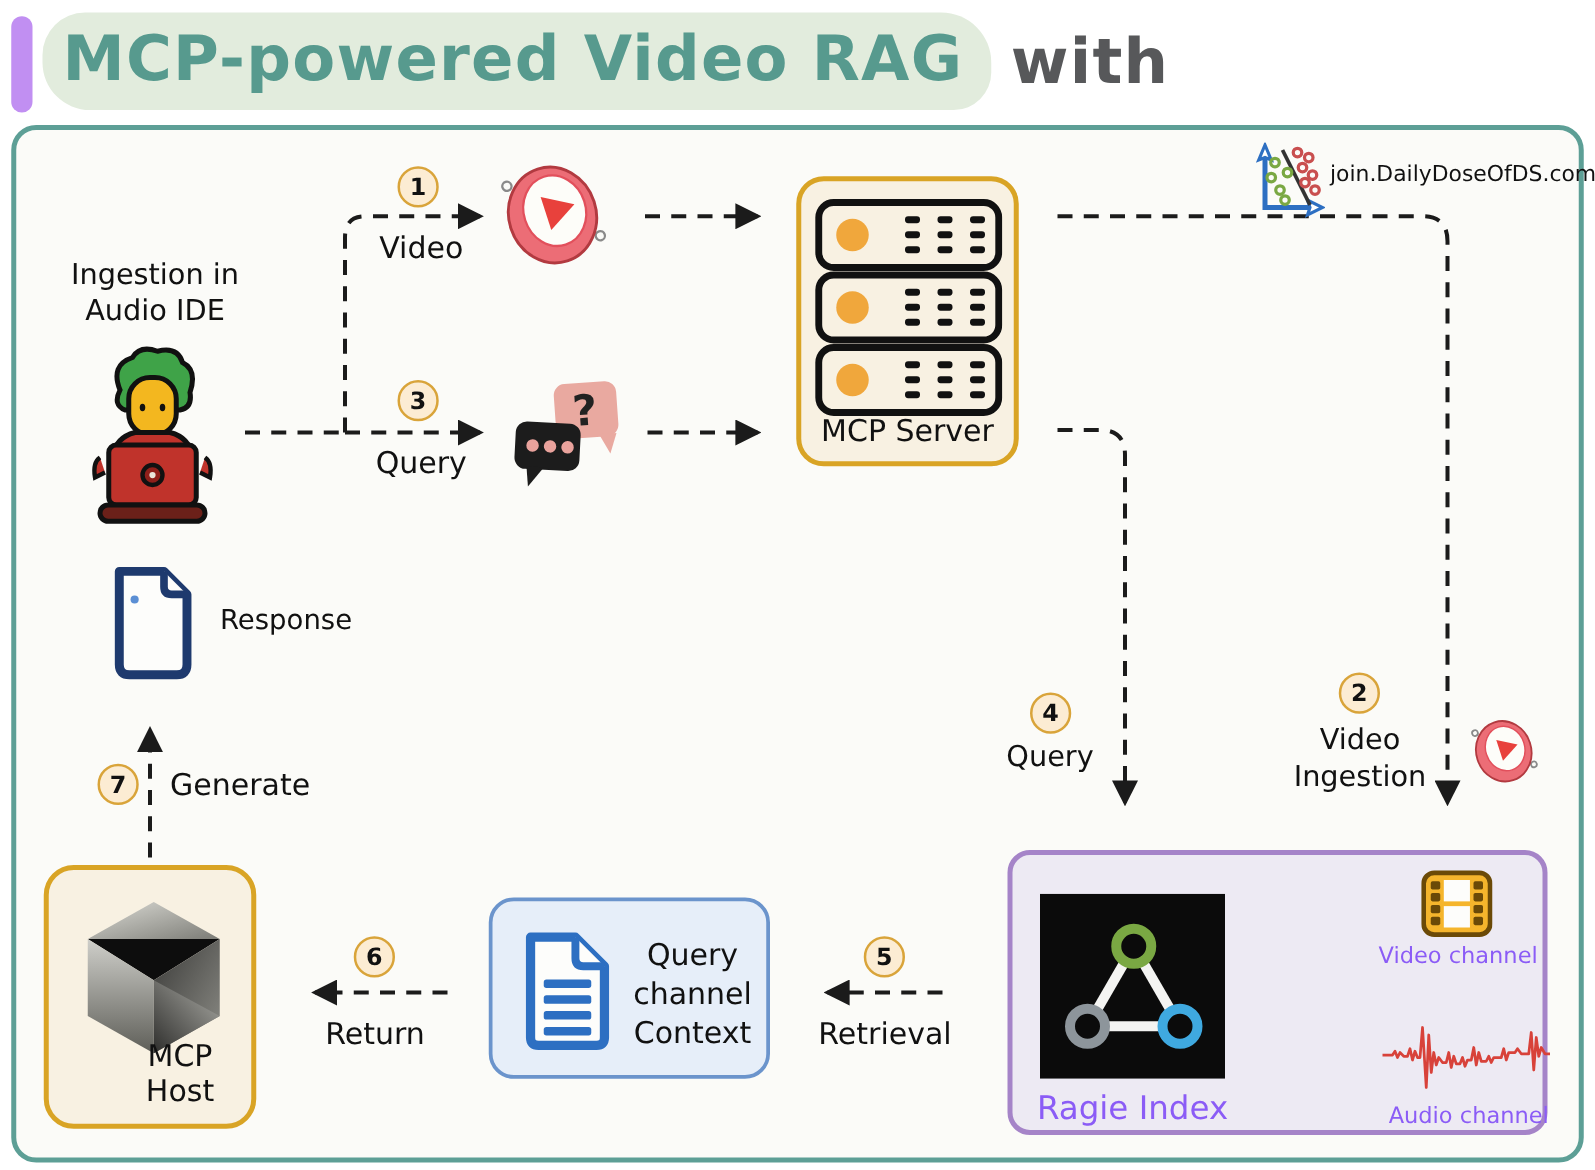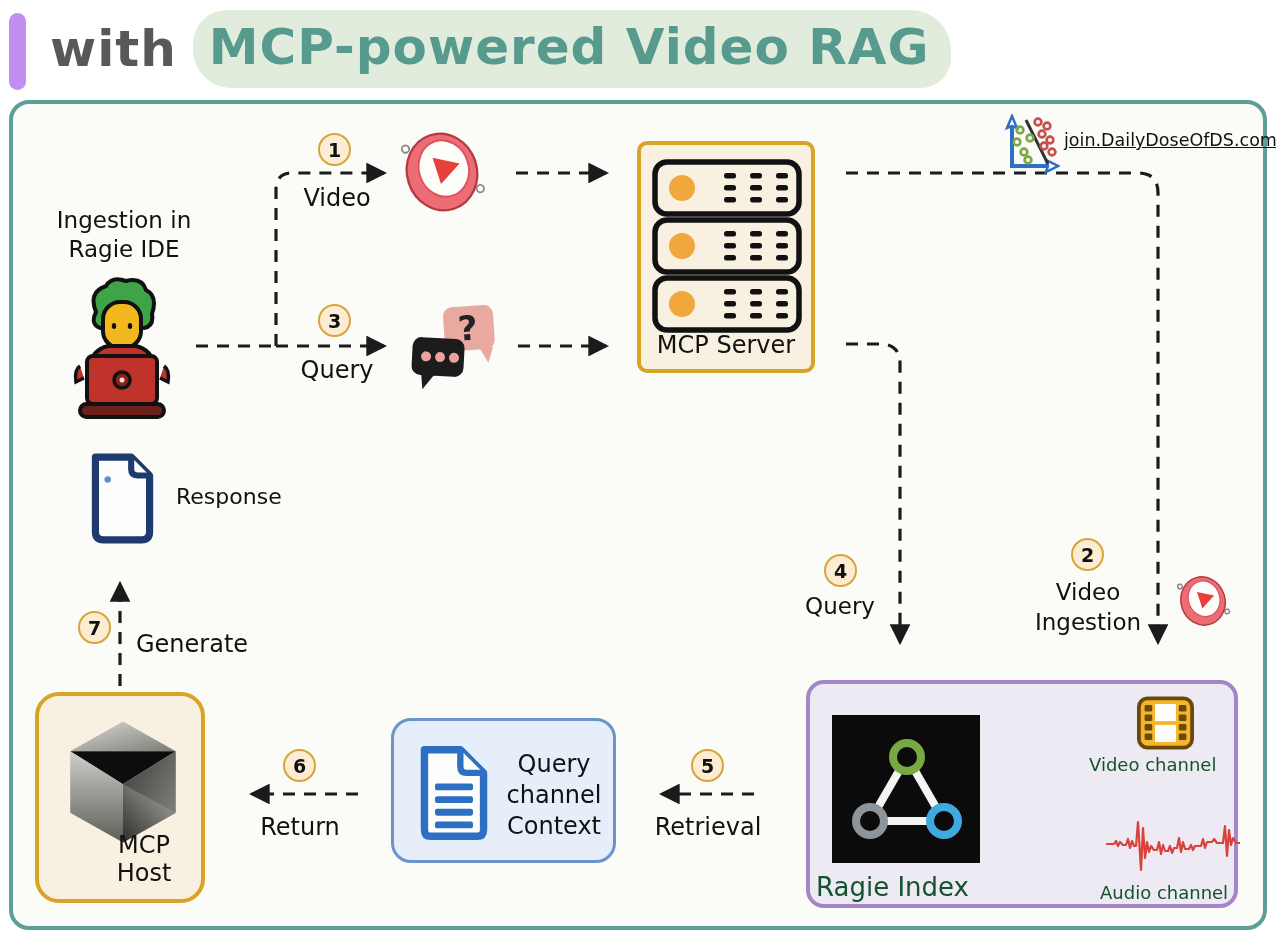--- a/index.html
+++ b/index.html
@@ -16,36 +16,36 @@
   .frame{position:absolute;left:9px;top:100px;width:1258px;height:830px;box-sizing:border-box;
          border:4px solid #5d9f96;border-radius:20px;background:#fbfbf8;}
   .connectors{position:absolute;left:0;top:0;width:1276px;height:936px;pointer-events:none;}
   
   .abs{position:absolute;}
   .badge{position:absolute;width:33px;height:33px;border-radius:50%;background:#fcecd3;
          border:2.5px solid #d9a43a;box-sizing:border-box;display:flex;align-items:center;justify-content:center;
          font-size:19px;font-weight:bold;color:#111;z-index:5;}
   .lbl{position:absolute;font-size:24px;font-weight:500;color:#111;text-align:center;line-height:1.25;}
   .node-box{position:absolute;box-sizing:border-box;}
-  .gold-box{border:4px solid #d9a425;border-radius:10px;background:#f8f1e2;}
+  .gold-box{border:4px solid #d9a425;border-radius:22px;background:#f8f1e2;}
   .purple-box{border:4px solid #a584c8;border-radius:18px;background:#edeaf3;}
   .blue-box{border:3.5px solid #6b94cc;border-radius:20px;background:#e6eef9;}
   .box-label{position:absolute;left:0;right:0;text-align:center;font-size:24px;color:#111;}
-  .chan-lbl{position:absolute;font-size:18px;color:#14532d;}
-  .join-text{position:absolute;left:1064px;top:130px;font-size:17.5px;font-weight:500;color:#111;text-decoration:underline;}
+  .chan-lbl{position:absolute;text-align:center;font-size:18px;color:#8b5cf6;}
+  .join-text{position:absolute;left:1064px;top:130px;font-size:17.5px;font-weight:500;color:#111;}
 </style>
 </head>
 <body>
 
 <div id="canvas">
 
   <div class="title-bar"></div>
   <div class="title-row">
+    <span class="title-seg hl-green">MCP-powered Video RAG</span>
     <span class="title-seg t-with">with</span>
-    <span class="title-seg hl-green">MCP-powered Video RAG</span>
   </div>
 
   <div class="frame"></div>
 
   <svg class="connectors" viewBox="0 0 1276 936">
     <defs>
       <marker id="arr" viewBox="0 0 10 10" refX="8.5" refY="5" markerWidth="6.5" markerHeight="6.5" orient="auto-start-reverse">
         <path d="M0,0 L10,5 L0,10 z" fill="#1b1b1b"></path>
       </marker>
     </defs>
@@ -83,21 +83,21 @@
         <circle cx="40" cy="20" r="3.4"></circle>
         <circle cx="48" cy="26" r="3.4"></circle>
         <circle cx="42" cy="32" r="3.4"></circle>
         <circle cx="50" cy="38" r="3.4"></circle>
     </g>
   </svg>
   <div class="join-text">join.DailyDoseOfDS.com</div>
 
   <div class="lbl" style="left:24px;top:206px;width:200px;font-size:23px;">
     <span>Ingestion in</span><br>
-    <span>Ragie IDE</span>
+    <span>Audio IDE</span>
   </div>
   <svg class="abs" style="left:68px;top:274px;" width="108" height="148" viewBox="0 0 108 148">
     <path d="M28,38 Q20,18 38,12 Q44,2 58,7 Q74,3 78,16 Q90,22 84,40 Q86,52 76,54 L32,54 Q22,50 28,38 Z" fill="#3fa348" stroke="#111" stroke-width="4"></path>
     <rect x="35" y="28" width="38" height="46" rx="17" fill="#f3b71f" stroke="#111" stroke-width="4"></rect>
     <ellipse cx="46" cy="52" rx="2.2" ry="3" fill="#111"></ellipse>
     <ellipse cx="62" cy="52" rx="2.2" ry="3" fill="#111"></ellipse>
     <path d="M22,92 Q24,76 40,72 L68,72 Q84,76 86,92 Z" fill="#c0332b" stroke="#111" stroke-width="4"></path>
     <path d="M12,92 Q6,96 8,108 L16,104" fill="#c0332b" stroke="#111" stroke-width="3.5"></path>
     <path d="M96,92 Q102,96 100,108 L92,104" fill="#c0332b" stroke="#111" stroke-width="3.5"></path>
     <rect x="19" y="82" width="70" height="48" rx="6" fill="#c0332b" stroke="#111" stroke-width="4"></rect>
@@ -294,21 +294,21 @@
       <polygon points="48,-28 48,28 0,55 0,2" fill="url(#cg3)"></polygon>
       <polygon points="0,2 48,28 0,55" fill="url(#cg4)"></polygon>
       <polygon points="-48,-28 0,2 0,55 -48,28" fill="url(#cg2)"></polygon>
     </svg>
     <div class="box-label" style="bottom:12px;margin-left:48px;">MCP Host</div>
   </div>
 
   <div class="badge" style="left:78px;top:611px;">
       <span>7</span>
     </div>
-  <div class="lbl" style="left:136px;top:613px;text-align:left;margin-top:16px;">Generate</div>
+  <div class="lbl" style="left:136px;top:613px;text-align:left;">Generate</div>
 
   <svg class="abs" style="left:84px;top:452px;" width="76" height="94" viewBox="0 0 74 92">
     <path d="M11,5 H46 L64,23 V78 Q64,86 56,86 H19 Q11,86 11,78 Z" fill="#fdfdfb" stroke="#1e3a6e" stroke-width="7" stroke-linejoin="round"></path>
     <path d="M46,5 V17 Q46,23 52,23 H64" fill="#fdfdfb" stroke="#1e3a6e" stroke-width="6" stroke-linejoin="round"></path>
     <circle cx="23" cy="27" r="3.2" fill="#5b8fd4"></circle>
   </svg>
   <div class="lbl" style="left:176px;top:483px;font-size:22px;text-align:left;">Response</div>
 
 </div>
 

